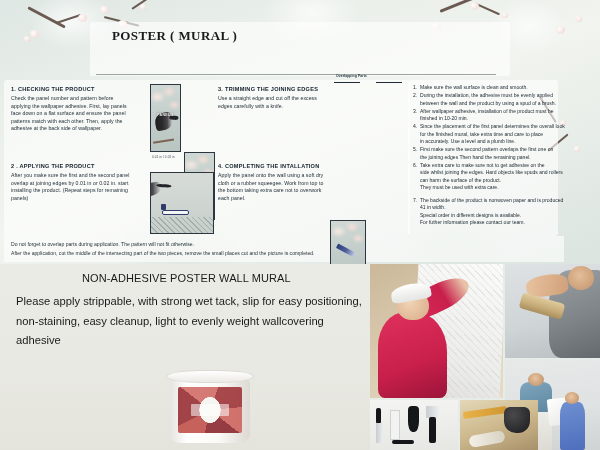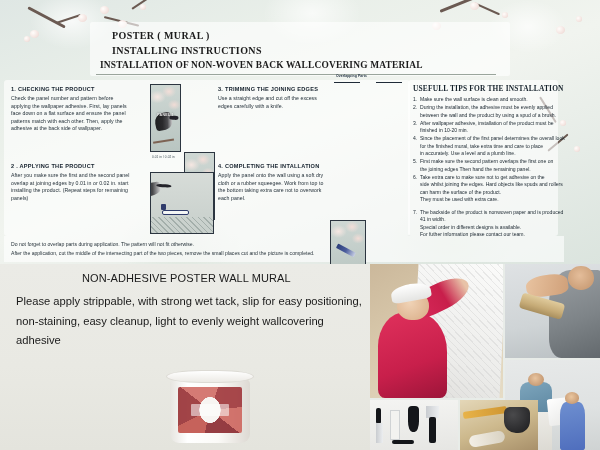--- a/index.html
+++ b/index.html
@@ -37,21 +37,21 @@
   .wash {
     position: absolute;
     background: rgba(255,255,255,.62);
     filter: blur(0.2px);
   }
 
   
   #title-block { position: absolute; left: 112px; top: 28px; }
   #title-block .t1, #title-block .t2 {
     font-family: "Liberation Serif", serif;
-    font-weight: bold; font-size: 10px; color: #1b1b1b;
+    font-weight: bold; font-size: 13px; color: #1b1b1b;
     letter-spacing: .4px; line-height: 15px;
   }
   #subtitle {
     position: absolute; left: 100px; top: 60px;
     font-family: "Liberation Serif", serif;
     font-weight: bold; font-size: 9.4px; color: #1b1b1b;
     letter-spacing: .2px;
   }
   #rule-top {
     position: absolute; left: 96px; top: 74px; width: 400px; height: 1px;
@@ -368,23 +368,21 @@
     <div class="petal sm" style="left:574px;top:146px;"></div>
   </div>
 
   <div class="wash" style="left:4px; top:80px; width:406px; height:156px; border-radius:3px;"></div>
   <div class="wash" style="left:408px; top:80px; width:150px; height:156px; border-radius:3px;"></div>
   <div class="wash" style="left:4px; top:236px; width:560px; height:26px;"></div>
   <div class="wash" style="left:90px; top:22px; width:420px; height:54px; border-radius:2px;"></div>
 
   <div id="title-block">
     <div class="t1">POSTER ( MURAL )</div>
-    <div class="t2">INSTALLING INSTRUCTIONS</div>
-  </div>
-  <div id="subtitle">INSTALLATION OF NON-WOVEN BACK WALLCOVERING MATERIAL</div>
+  </div>
   <div id="rule-top"></div>
 
   <div class="step" id="step1">
     <h3>1. CHECKING THE PRODUCT</h3>
     <p>Check the panel number and pattern before applying the wallpaper adhesive. First, lay panels face down on a flat surface and ensure the panel patterns match with each other. Then, apply the adhesive at the back side of wallpaper.</p>
   </div>
 
   <div class="step" id="step2">
     <h3>2 . APPLYING THE PRODUCT</h3>
     <p>After you make sure the first and the second panel overlap at joining edges by 0.01 in or 0.02 in. start installing the product. (Repeat steps for remaining panels)</p>
@@ -431,21 +429,20 @@
   </div>
 
   <div class="dia mural" id="d4">
     <div class="bird" style="left:6%;top:48%;width:62%;"></div>
 
     <div class="hand"></div>
     <div class="arrow-down"></div>
   </div>
 
   <div id="tips">
-    <h3>USEFULL TIPS FOR THE INSTALLATION</h3>
     <ol>
       <li>
         <span class="num">1.</span>
         <span>Make sure the wall surface is clean and smooth.</span>
       </li>
       <li>
         <span class="num">2.</span>
         <span>During the installation, the adhesive must be evenly applied</span><br>
         <span>between the wall and the product by using a spud of a brush.</span>
       </li>

